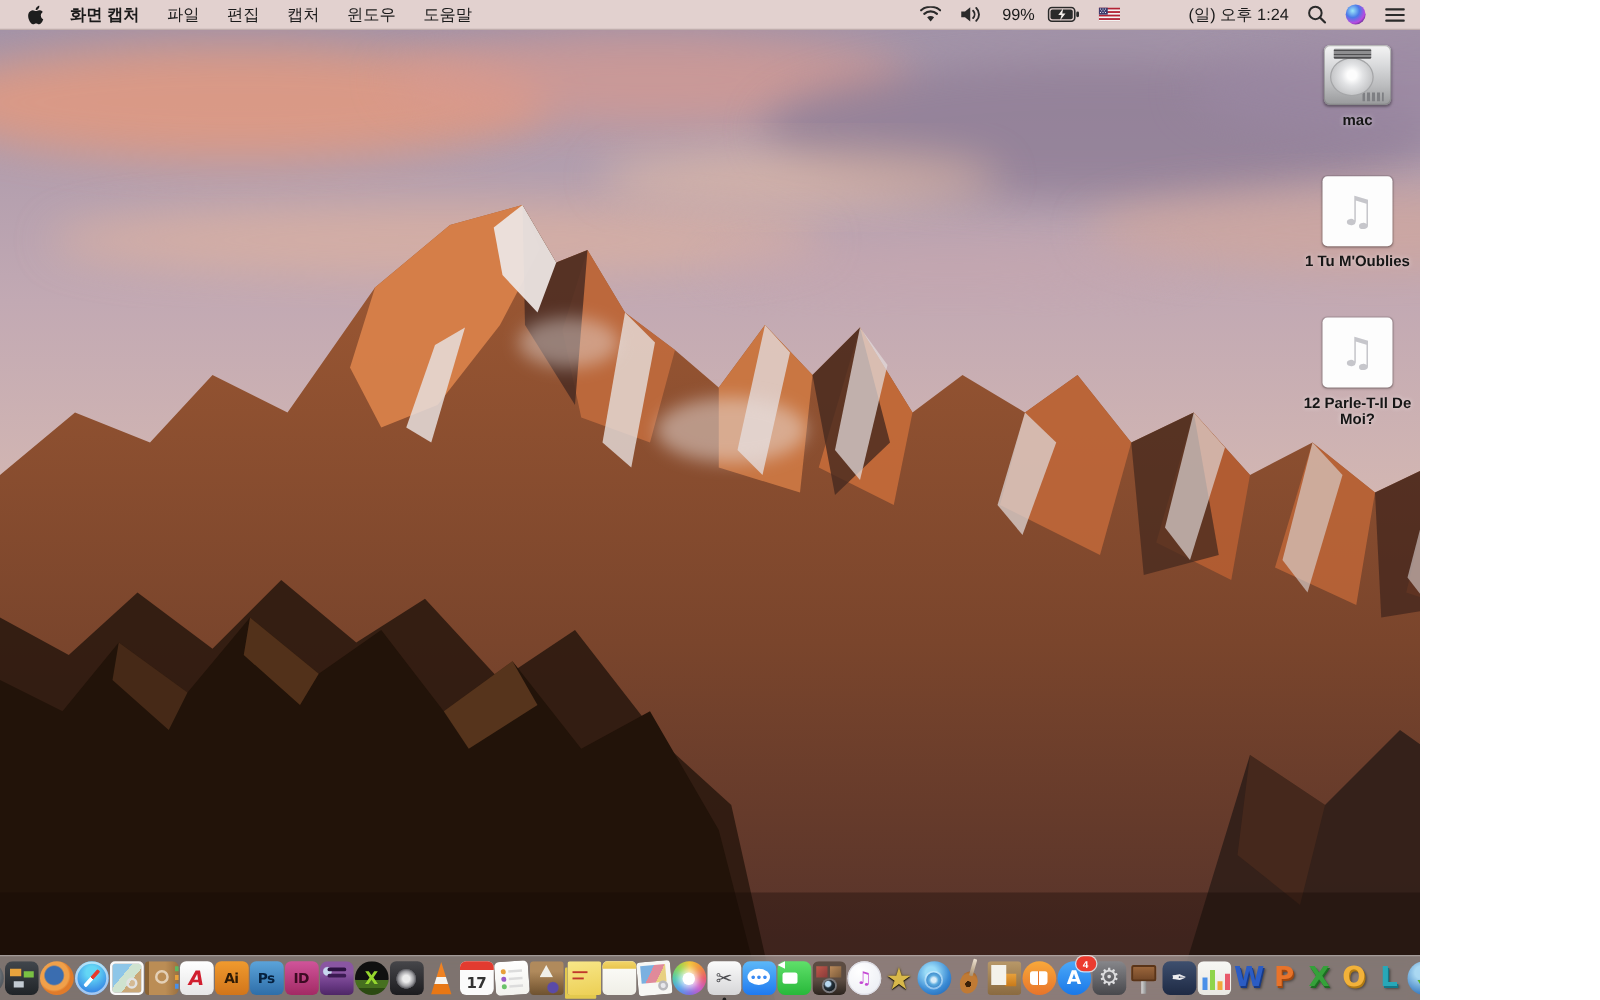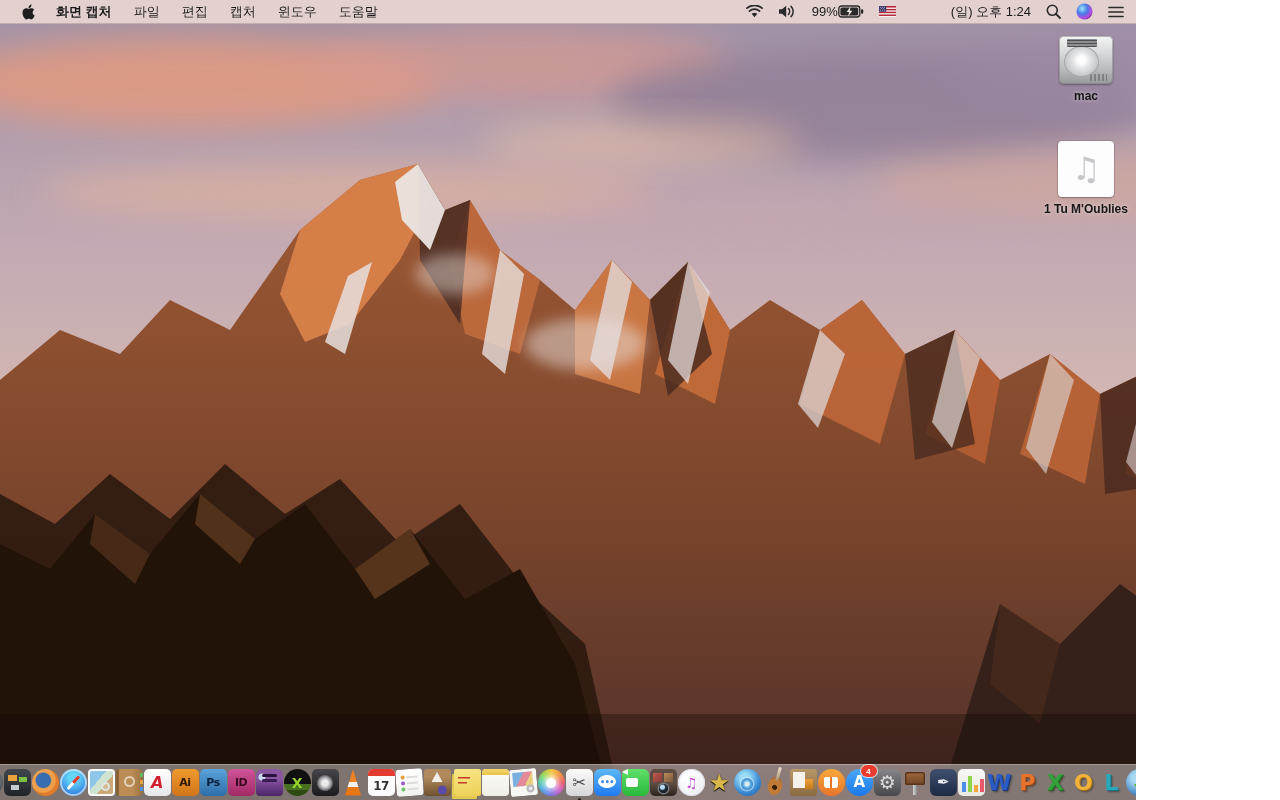--- a/index.html
+++ b/index.html
@@ -15,21 +15,21 @@
     border-bottom:1px solid rgba(90,70,70,.25);
     display:flex;align-items:center;justify-content:space-between;
     font-size:13px;color:#1a1a1a;box-sizing:border-box;z-index:30;}
   .mb-left{display:flex;align-items:center;gap:0;padding-left:12px;}
   .apple{display:flex;align-items:center;padding:0 10px;cursor:default;}
   .menus{display:flex;align-items:center;}
   .menu-item{padding:0 11px;line-height:24px;white-space:nowrap;}
   .menu-item.bold{font-weight:bold;}
   .mb-right{display:flex;align-items:center;gap:15px;padding-right:12px;}
   .status-icon{display:flex;align-items:center;}
-  .battery-group{display:flex;align-items:center;gap:0;justify-content:flex-end;}
+  .battery-group{display:flex;align-items:center;gap:10px;justify-content:flex-end;}
   .batt-text{font-size:13px;}
   .clock{white-space:nowrap;margin-left:40px;}
 
   
   .desktop-icons{position:absolute;top:36px;right:2px;width:96px;
     display:flex;flex-direction:column;align-items:center;z-index:10;}
   .desk-icon{display:flex;flex-direction:column;align-items:center;margin-bottom:37px;width:96px;}
   .di-img{position:relative;}
   .di-label{margin-top:6px;font-size:12px;font-weight:bold;color:var(--desktop_label,#161616);
     text-align:center;line-height:1.15;text-shadow:0 0 4px rgba(255,255,255,.55);word-wrap:break-word;max-width:94px;}
@@ -393,20 +393,24 @@
   <div class="desktop-icons">
 
   <div class="desk-icon icon-mac type-harddrive">
         <div class="di-img"></div>
         <div class="di-label">mac</div>
       </div>
       <div class="desk-icon icon-audio-1 type-audio">
         <div class="di-img"></div>
         <div class="di-label">1 Tu M'Oublies</div>
       </div>
+      <div class="desk-icon icon-audio-12 type-audio">
+        <div class="di-img"></div>
+        <div class="di-label">12 Parle-T-Il De Moi?</div>
+      </div>
     </div>
 
   <div class="dock">
     <div class="dock-inner">
 
     <div class="dock-item icon-finder running">
           <span class="run-dot"></span>
 
         </div>
         <div class="dock-item icon-siri">

